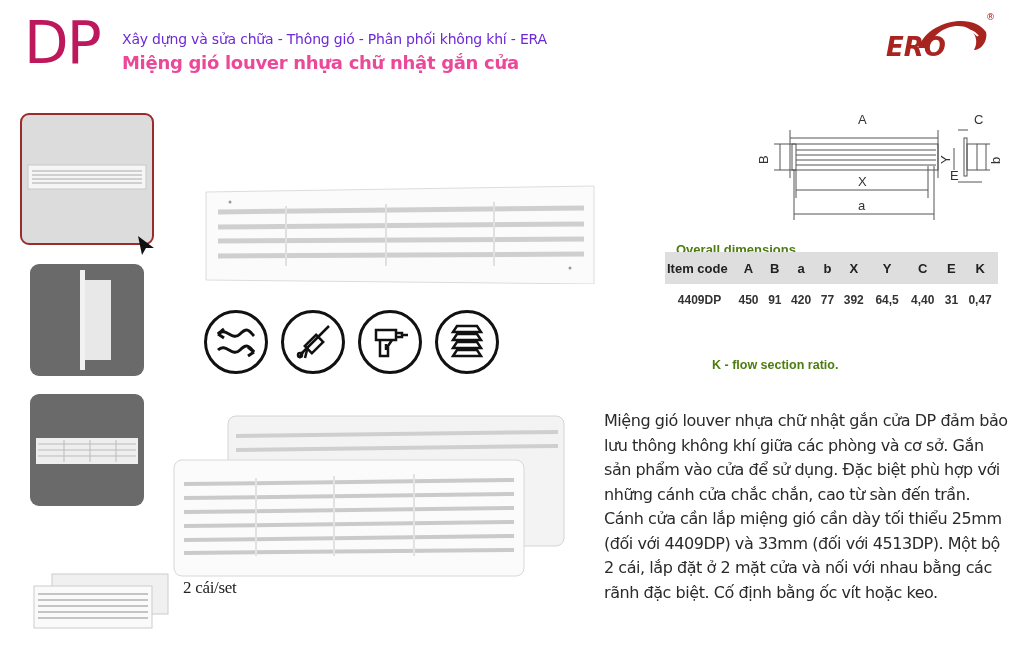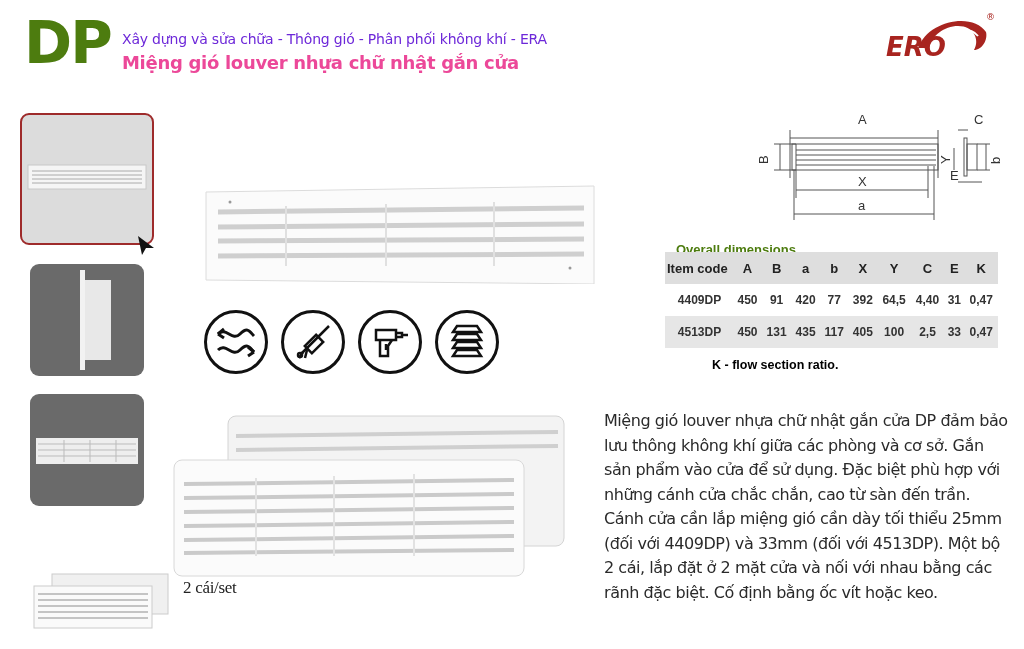--- a/index.html
+++ b/index.html
@@ -1,19 +1,19 @@
 <!DOCTYPE html>
 <html><head>
 <meta charset="utf-8">
 <style>
   * { box-sizing: border-box; margin: 0; padding: 0; }
   html, body { width: 1024px; height: 649px; background: #ffffff; overflow: hidden; }
   body { position: relative; font-family: "Liberation Sans", "DejaVu Sans", sans-serif; color: #1a1a1a; }
 
-  .header-code { position: absolute; left: 24px; top: 14px; font-size: 58px; font-weight: 700; letter-spacing: -2px; color: #4d7c0f; font-family: "DejaVu Sans", sans-serif; line-height: 1; }
+  .header-code { position: absolute; left: 24px; top: 14px; font-size: 58px; font-weight: 400; letter-spacing: -2px; color: #be185d; font-family: "DejaVu Sans", sans-serif; line-height: 1; }
   .header-breadcrumb { position: absolute; left: 122px; top: 31px; font-size: 14px; color: #6d28d9; font-family: "DejaVu Sans", sans-serif; letter-spacing: -0.2px; }
   .header-title { position: absolute; left: 122px; top: 52px; font-size: 18px; font-weight: bold; color: #ec4899; font-family: "DejaVu Sans", sans-serif; letter-spacing: -0.3px; }
 
   .logo { position: absolute; left: 878px; top: 10px; width: 120px; height: 56px; }
 
   .thumb { position: absolute; border-radius: 9px; overflow: hidden; }
   .thumb-1 { left: 20px; top: 113px; width: 134px; height: 132px; background: #dcdcdc; border: 2px solid #9e2b2b; }
   .thumb-2 { left: 30px; top: 264px; width: 114px; height: 112px; background: #6a6a6a; }
   .thumb-3 { left: 30px; top: 394px; width: 114px; height: 112px; background: #6a6a6a; }
   .cursor { position: absolute; left: 136px; top: 234px; width: 20px; height: 22px; }
@@ -30,21 +30,21 @@
   .diagram { position: absolute; left: 750px; top: 108px; width: 260px; height: 115px; }
 
   .dims-title { position: absolute; left: 676px; top: 242px; font-size: 13px; font-weight: bold; color: #4d7c0f; }
   .dims-table { position: absolute; left: 665px; top: 252px; width: 333px; border-collapse: collapse; font-size: 12px; font-weight: bold; color: #333; }
   .dims-table th, .dims-table td { height: 32px; text-align: center; padding: 0 1px; white-space: nowrap; }
   .dims-table thead tr { background: #dedede; }
   .dims-table th { font-size: 13px; color: #222; }
   .dims-table tbody tr:nth-child(2) { background: #e6e6e6; }
   .dims-table .code-col { width: 68px; text-align: left; padding-left: 2px; }
   .dims-table td.code-col { text-align: center; }
-  .dims-note { position: absolute; left: 712px; top: 358px; font-size: 12.5px; font-weight: bold; color: #000000; }
+  .dims-note { position: absolute; left: 712px; top: 358px; font-size: 12.5px; font-weight: bold; color: #4d7c0f; }
 
   .description { position: absolute; left: 604px; top: 409px; width: 410px; font-size: 16px; line-height: 24.5px; color: #2a2a2a; font-family: "DejaVu Sans", sans-serif; letter-spacing: -0.45px; }
 </style>
 </head>
 <body>
 
 <div class="header-code">DP</div>
 <div class="header-breadcrumb">Xây dựng và sửa chữa  -  Thông gió  -  Phân phối không khí  -  ERA</div>
 <div class="header-title">Miệng gió louver nhựa chữ nhật gắn cửa</div>
 
@@ -243,29 +243,17 @@
       <td>450</td>
       <td>91</td>
       <td>420</td>
       <td>77</td>
       <td>392</td>
       <td>64,5</td>
       <td>4,40</td>
       <td>31</td>
       <td>0,47</td>
     </tr>
-    <tr>
-      <td class="code-col">4513DP</td>
-      <td>450</td>
-      <td>131</td>
-      <td>435</td>
-      <td>117</td>
-      <td>405</td>
-      <td>100</td>
-      <td>2,5</td>
-      <td>33</td>
-      <td>0,47</td>
-    </tr>
   </tbody>
 </table>
 <div class="dims-note">K - flow section ratio.</div>
 
 <div class="description">Miệng gió louver nhựa chữ nhật gắn cửa DP đảm bảo lưu thông không khí giữa các phòng và cơ sở. Gắn sản phẩm vào cửa để sử dụng. Đặc biệt phù hợp với những cánh cửa chắc chắn, cao từ sàn đến trần. Cánh cửa cần lắp miệng gió cần dày tối thiểu 25mm (đối với 4409DP) và 33mm (đối với 4513DP). Một bộ 2 cái, lắp đặt ở 2 mặt cửa và nối với nhau bằng các rãnh đặc biệt. Cố định bằng ốc vít hoặc keo.</div>
 
 </body></html>

